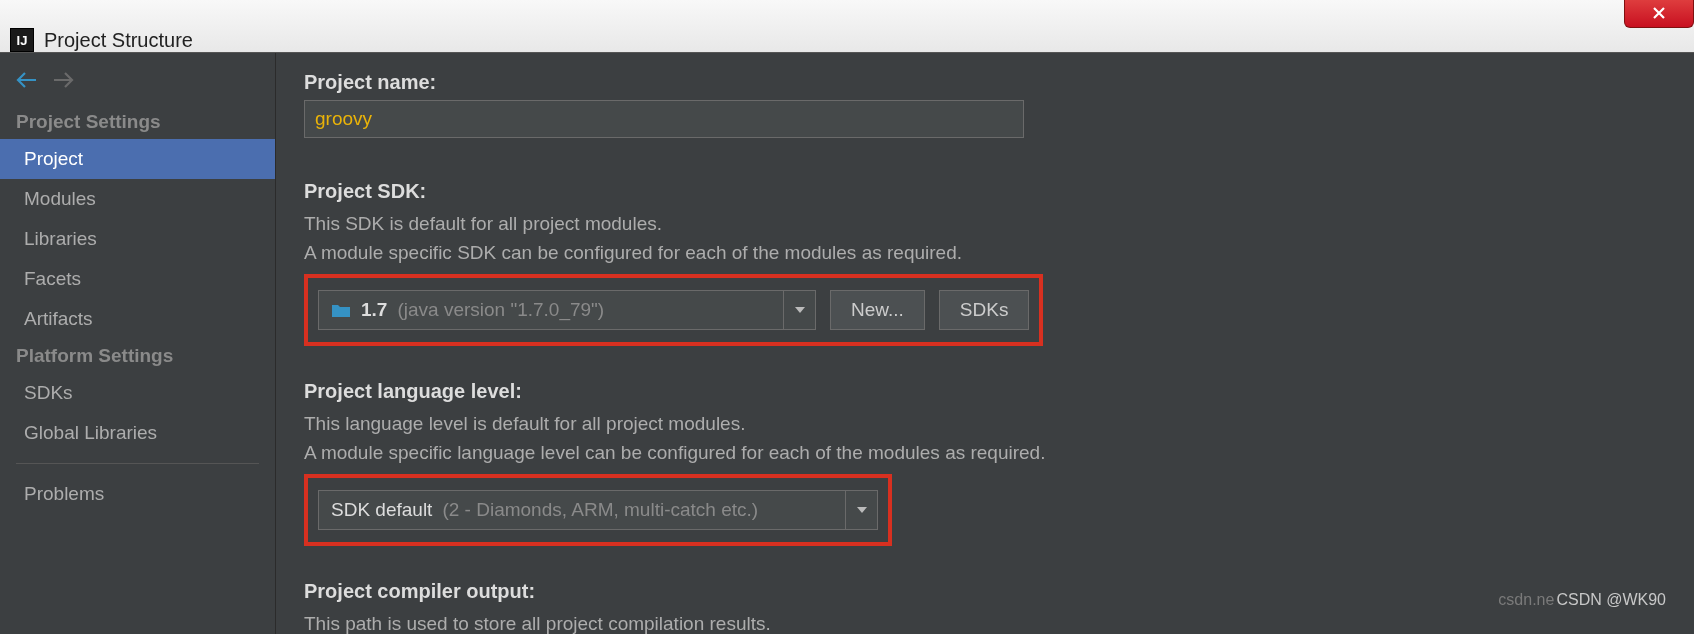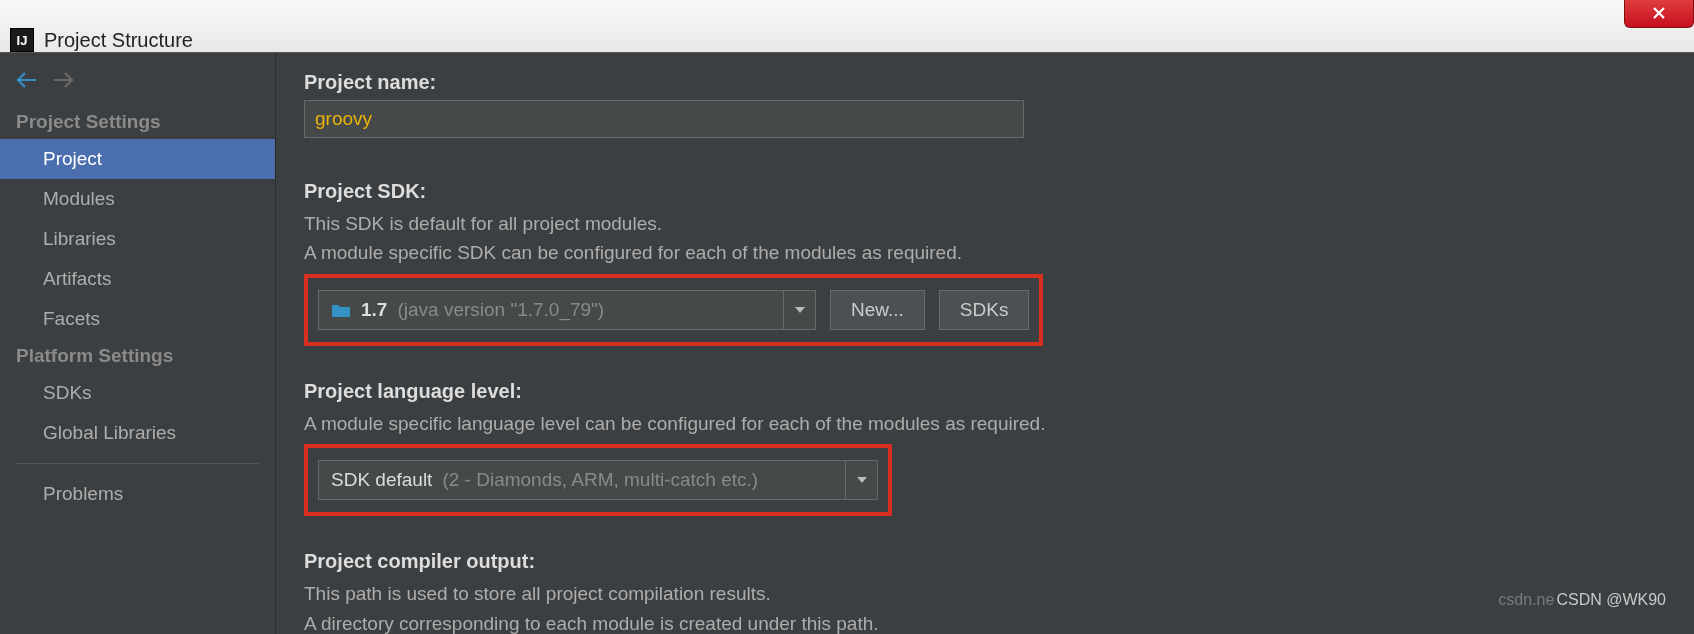--- a/index.html
+++ b/index.html
@@ -9,21 +9,21 @@
   .titlebar-icon { width: 24px; height: 24px; background: #1a1a1a; margin-left: 10px; display: flex; align-items: center; justify-content: center; color: #fff; font-weight: bold; font-size: 13px; border: 1px solid #000; }
   .titlebar-text { margin-left: 10px; color: #222; font-size: 20px; }
   .close-btn { position: absolute; right: 0; top: -2px; width: 70px; height: 30px; background: linear-gradient(to bottom, #e04040, #c81020); border-radius: 0 0 6px 6px; display: flex; align-items: center; justify-content: center; color: #fff; font-size: 18px; font-weight: bold; border: 1px solid #801010; border-top: none; }
   
   .main { display: flex; height: calc(100% - 42px); }
   
   .sidebar { width: 276px; background: #3c3f41; border-right: 1px solid #2b2b2b; padding-top: 10px; }
   .nav-arrows { padding: 8px 16px 16px 16px; display: flex; gap: 14px; }
   .nav-arrows svg { display: block; }
   .section-header { color: #8a8a8a; font-weight: bold; font-size: 19px; padding: 6px 16px; }
-  .sidebar-item { padding: 9px 16px 9px 43px; font-size: 19px; color: #adadad; cursor: pointer; }
+  .sidebar-item { padding: 9px 16px 9px 24px; font-size: 19px; color: #adadad; cursor: pointer; }
   .sidebar-item.selected { background: #4b6eaf; color: #ffffff; }
   .sidebar-divider { height: 1px; background: #555; margin: 10px 16px; }
   
   .content { flex: 1; padding: 18px 28px; overflow: hidden; }
   .label { font-weight: bold; font-size: 20px; color: #dddddd; margin-bottom: 6px; }
   .desc { font-size: 19px; color: #adadad; line-height: 1.55; }
   .input-text { width: 720px; padding: 7px 10px; background: #45494a; border: 1px solid #6a6a6a; color: #eab308; font-size: 19px; margin-bottom: 22px; }
   
   .highlight-box { border: 4px solid #d83020; padding: 12px 10px; margin: 6px 0 14px 0; display: inline-block; }
   .row { display: flex; align-items: center; gap: 14px; }
@@ -68,22 +68,22 @@
       <span>
         <svg width="22" height="18" viewBox="0 0 22 18">
             <path d="M13 2 L20 9 L13 16 M20 9 L2 9" stroke="#6a6a6a" stroke-width="2.2" fill="none"></path>
           </svg>
       </span>
     </div>
     <div class="section-header">Project Settings</div>
     <div class="sidebar-item selected">Project</div>
     <div class="sidebar-item">Modules</div>
     <div class="sidebar-item">Libraries</div>
+    <div class="sidebar-item">Facets</div>
     <div class="sidebar-item">Artifacts</div>
-    <div class="sidebar-item">Facets</div>
     <div class="section-header">Platform Settings</div>
     <div class="sidebar-item">SDKs</div>
     <div class="sidebar-item">Global Libraries</div>
     <div class="sidebar-divider"></div>
     <div class="sidebar-item">Problems</div>
   </div>
 
   <div class="content">
     <div class="block">
       <div class="label">Project name:</div>
@@ -111,20 +111,21 @@
             </div>
           </div>
           <button class="btn">New...</button>
           <button class="btn">SDKs</button>
         </div>
       </div>
     </div>
 
     <div class="block">
       <div class="label">Project language level:</div>
+      <div class="desc">This language level is default for all project modules.</div>
       <div class="desc">A module specific language level can be configured for each of the modules as required.</div>
       <div class="highlight-box">
         <div class="dropdown" style="width:560px">
           <div class="dropdown-body">
             <span class="lang-default">SDK default</span>
             <span class="lang-detail">(2 - Diamonds, ARM, multi-catch etc.)</span>
           </div>
           <div class="dropdown-caret">
             <svg width="12" height="8" viewBox="0 0 12 8">
                 <path d="M1 1 L6 7 L11 1 Z" fill="#bbbbbb"></path>

